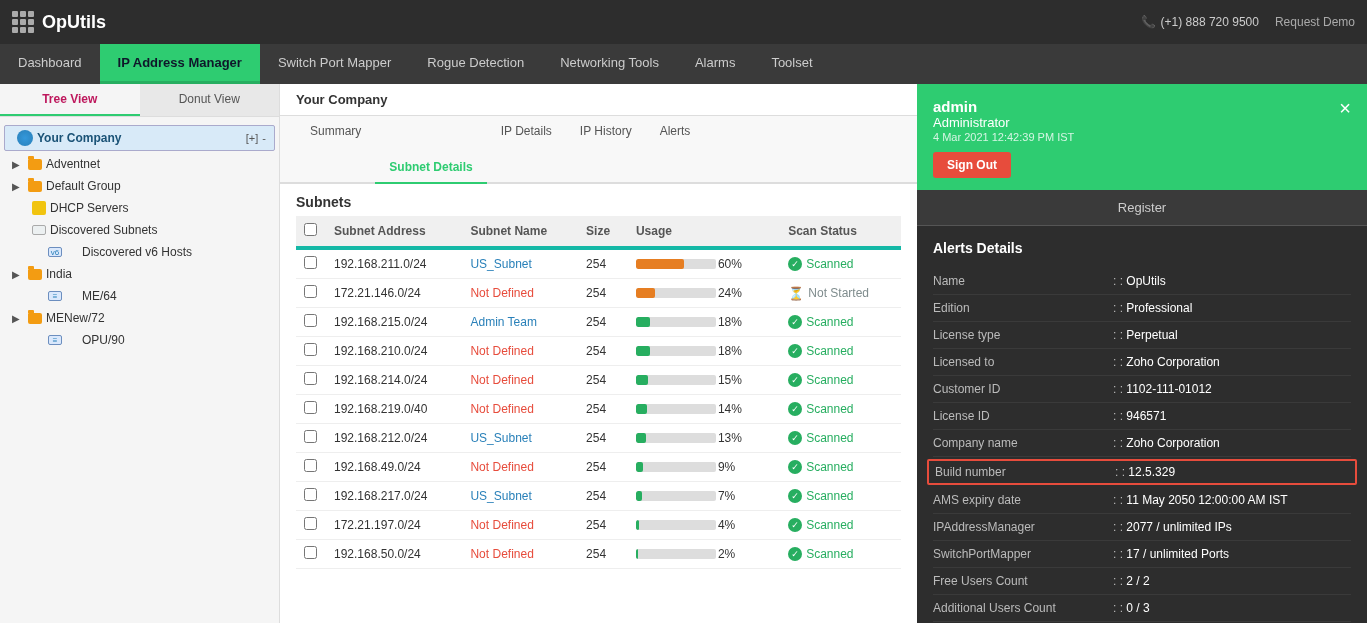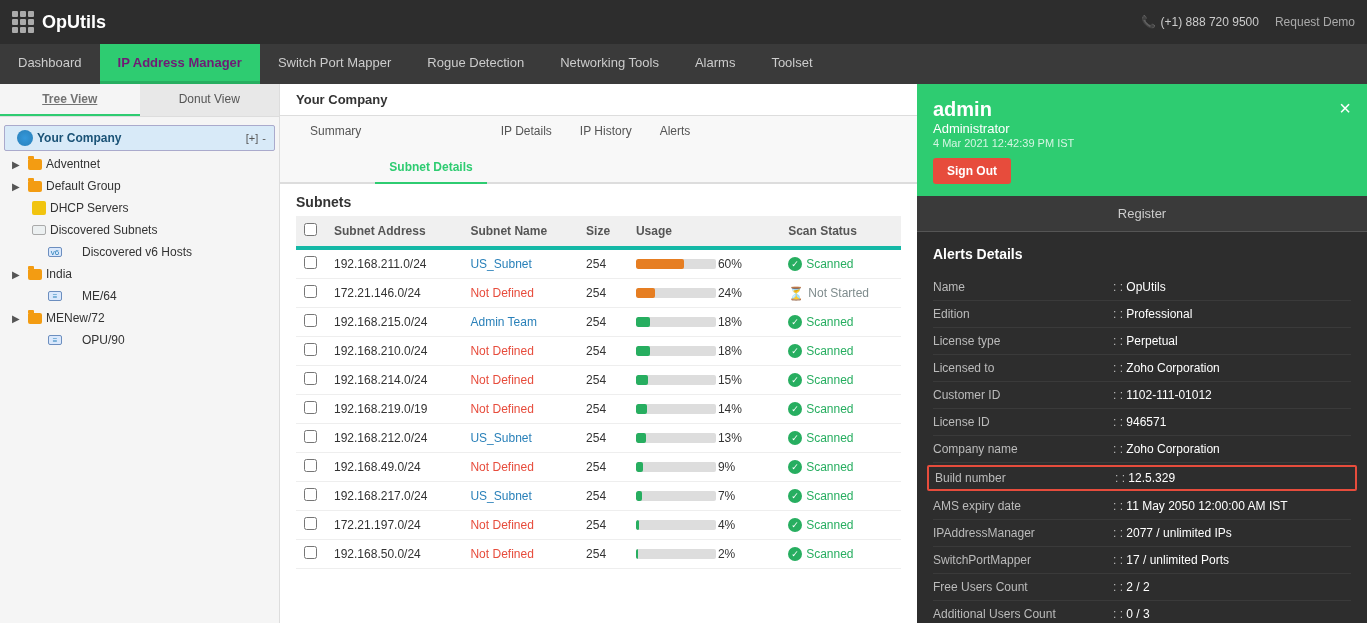--- a/index.html
+++ b/index.html
@@ -59,21 +59,21 @@
       padding: 0 18px;
       display: flex;
       align-items: center;
       color: #ccc;
       font-size: 13px;
       cursor: pointer;
       border-bottom: 3px solid transparent;
     }
     .nav-item.active {
       background: #2ecc71;
-      color: #701a75;
+      color: #0f172a;
       font-weight: bold;
       border-bottom: 3px solid #27ae60;
     }
 
     
     .main-layout {
       display: flex;
       height: calc(623px - 44px - 40px);
     }
 
@@ -94,23 +94,22 @@
       flex: 1;
       text-align: center;
       padding: 8px;
       font-size: 12px;
       cursor: pointer;
       color: #555;
     }
     .sidebar-tab.active {
       background: #f5f5f5;
       border-bottom: 2px solid #2ecc71;
-      color: #737373;
-      font-weight: bold;
-      text-decoration: underline;
+      color: #be185d;
+      font-weight: bold;
     }
     .tree-content {
       padding: 6px 0;
       overflow-y: auto;
       flex: 1;
     }
     .tree-root {
       display: flex;
       align-items: center;
       padding: 4px 8px;
@@ -329,21 +328,21 @@
       position: relative;
     }
     .about-user-header {
       background: #2ecc71;
       padding: 14px 16px 12px;
       display: flex;
       align-items: flex-start;
       justify-content: space-between;
     }
     .user-info h2 {
-      font-size: 20px;
+      font-size: 15px;
       font-weight: bold;
       color: #fff;
     }
     .user-info p {
       font-size: 13px;
       color: #fff;
     }
     .user-info small {
       font-size: 11px;
       color: #d5f5e3;
@@ -646,21 +645,21 @@
               </td>
               <td>
                 <div class="status-scanned">
         <div class="check-circle">✓</div>
         <span>Scanned</span>
       </div>
               </td>
             </tr>
             <tr>
               <td><input type="checkbox" style=""></td>
-              <td>192.168.219.0/19</td>
+              <td>192.168.219.0/40</td>
               <td><span class="not-defined">Not Defined</span></td>
               <td>254</td>
               <td>
                 <div class="usage-bar">
       <div class="bar-bg">
         <div class="bar-fill" style="width:14%;background:#27ae60;"></div>
       </div>
       <span>14%</span>
     </div>
               </td>

